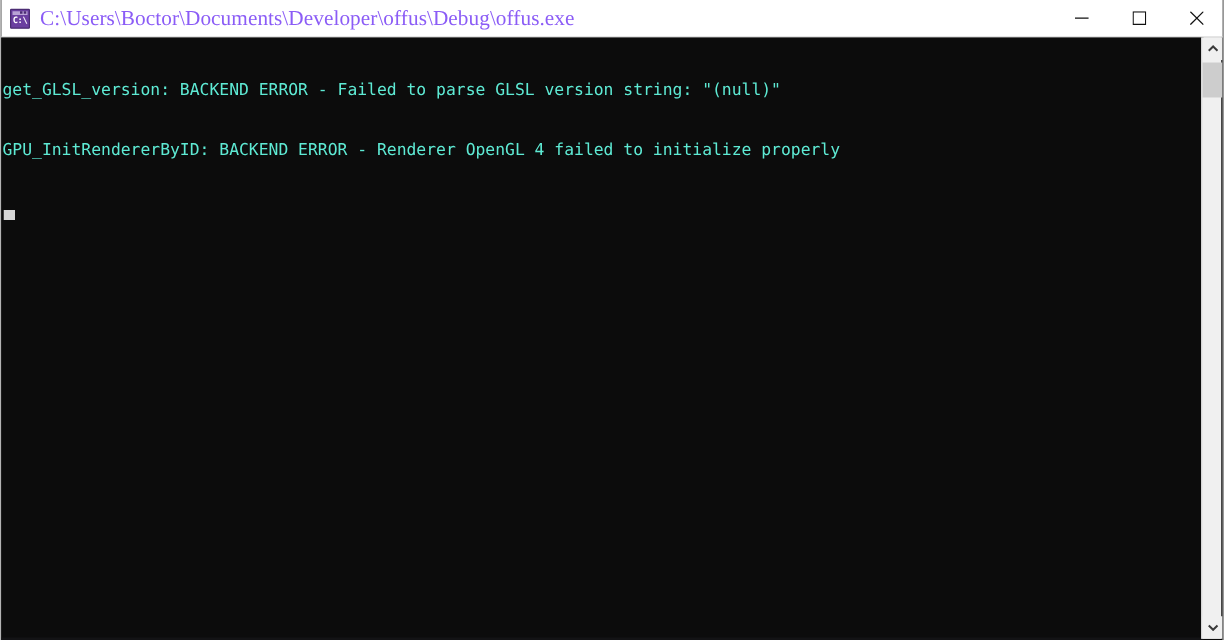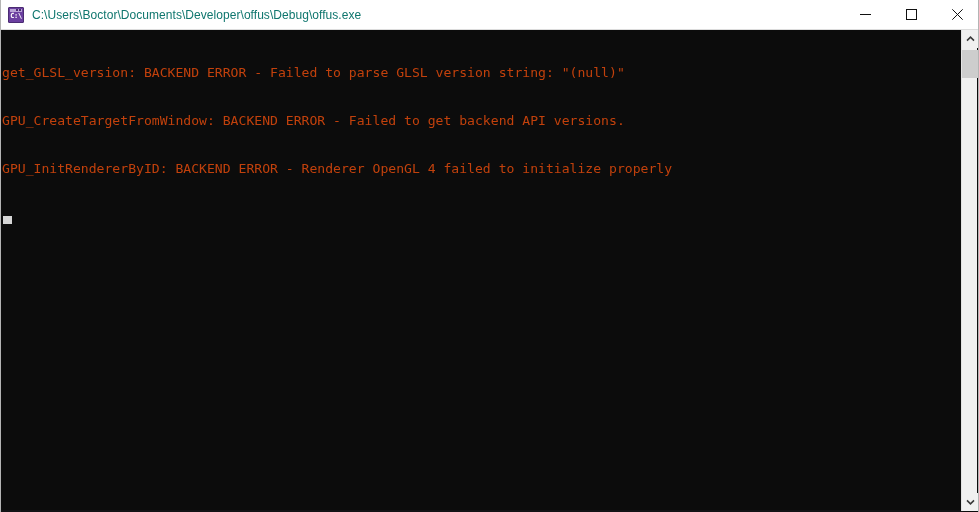--- a/index.html
+++ b/index.html
@@ -76,23 +76,23 @@
     top: 4px;
     text-align: center;
     font-family: "DejaVu Sans Mono", monospace;
     font-size: 7px;
     line-height: 9px;
     font-weight: 700;
     color: #ffffff;
     letter-spacing: -0.3px;
   }
   .title-text {
-    font-family: Liberation Sans, sans-serif;
-    font-size: 12px;
-    color: #0f766e;
+    font-family: Liberation Serif, serif;
+    font-size: 17px;
+    color: #8b5cf6;
     white-space: nowrap;
     letter-spacing: 0.05px;
   }
 
   .window-controls {
     position: absolute;
     right: 0;
     top: 0;
     height: 29px;
     display: flex;
@@ -119,21 +119,21 @@
     height: 482px;
     background: #0c0c0c;
     overflow: hidden;
   }
   .console-text {
     margin: 0;
     padding: 3px 0 0 1px;
     font-family: "DejaVu Sans Mono", monospace;
     font-size: 13.1px;
     line-height: 16px;
-    color: #c2410c;
+    color: #5eead4;
     white-space: pre;
     letter-spacing: 0px;
   }
   .console-line {
     height: 16px;
     white-space: pre;
   }
   .cursor-line {
     position: relative;
     height: 16px;
@@ -220,21 +220,20 @@
           <line x1="0.3" y1="0.3" x2="10.7" y2="10.7" stroke="#111111" stroke-width="1"></line>
           <line x1="10.7" y1="0.3" x2="0.3" y2="10.7" stroke="#111111" stroke-width="1"></line>
         </svg>
       </button>
     </div>
   </div>
 
   <div class="console">
     <div class="console-text">
       <div class="console-line">get_GLSL_version: BACKEND ERROR - Failed to parse GLSL version string: "(null)"</div>
-      <div class="console-line">GPU_CreateTargetFromWindow: BACKEND ERROR - Failed to get backend API versions.</div>
       <div class="console-line">GPU_InitRendererByID: BACKEND ERROR - Renderer OpenGL 4 failed to initialize properly</div>
       <div class="cursor-line">
         <div class="cursor-block"></div>
       </div>
     </div>
     <div class="bottom-artifact"></div>
   </div>
 
   <div class="vscroll">
     <div class="sb-arrow up">

